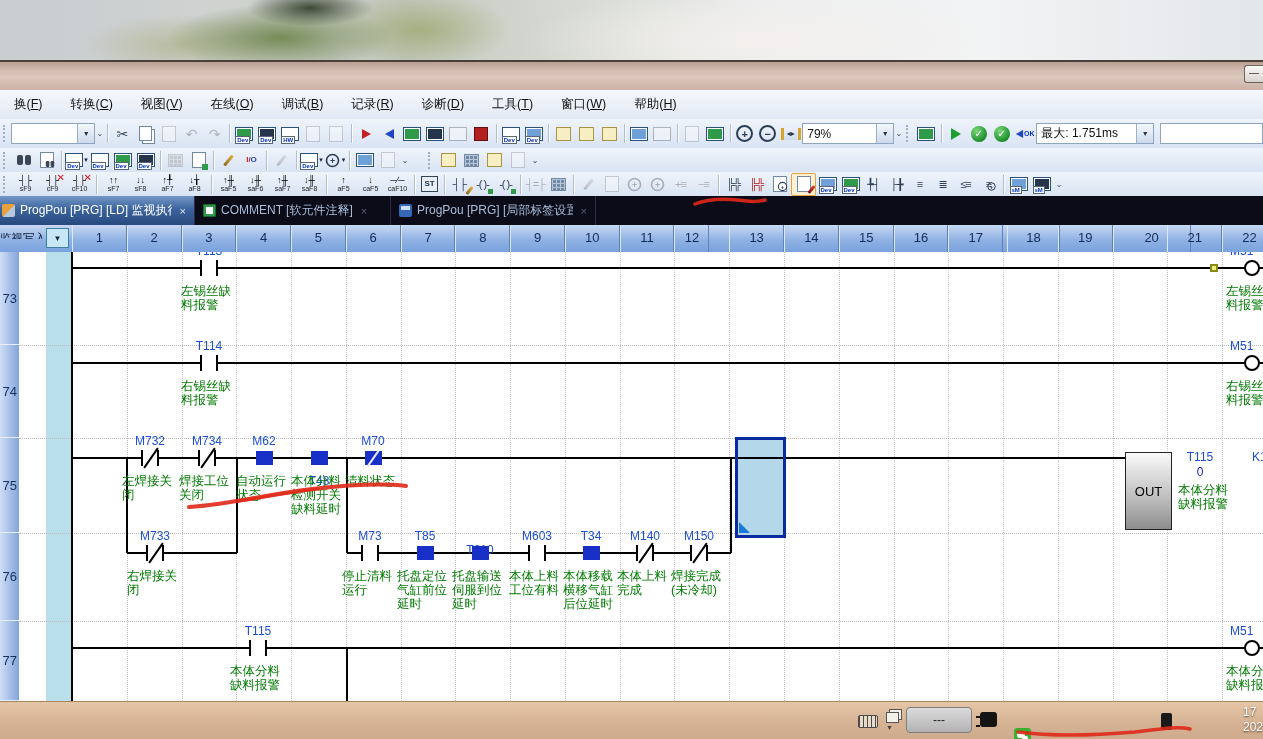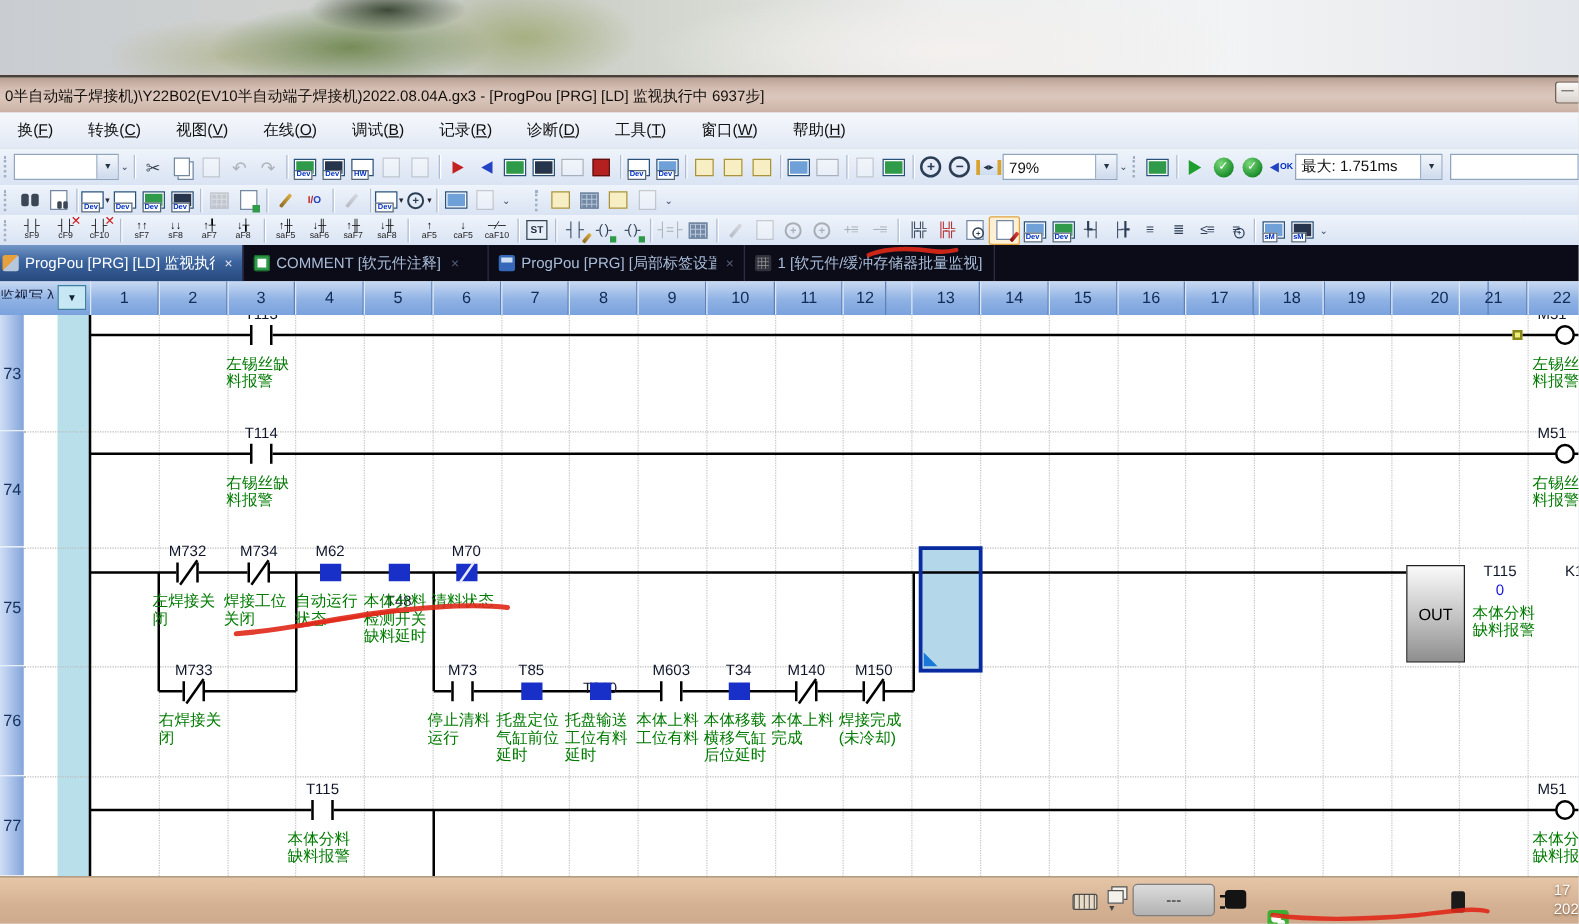--- a/index.html
+++ b/index.html
@@ -112,21 +112,21 @@
   
   .ladder{position:absolute;left:0;top:252px;width:1263px;height:449px;background:#fff;overflow:hidden;}
   .gutcell{position:absolute;left:0;width:19px;background:linear-gradient(90deg,#cfdef6,#83a4da);
     color:#15305c;font-size:13px;text-align:right;box-sizing:border-box;padding-right:2px;border-bottom:1px solid #e8eef8;}
   .cstrip{position:absolute;left:46px;top:0;width:26px;height:449px;background:#b9dfeb;}
   .vgrid{position:absolute;top:0;height:449px;width:0;border-left:1px dotted #c6c6c6;}
   .hgrid{position:absolute;left:19px;width:1244px;height:0;border-top:1px dotted #bcbcbc;}
   .rail{position:absolute;width:2px;background:#000;}
   .wire{position:absolute;height:2px;background:#000;}
   .vline{position:absolute;width:2px;background:#000;}
-  .devlab{position:absolute;width:64px;text-align:center;font-size:12px;color:#0f172a;white-space:nowrap;}
+  .devlab{position:absolute;width:64px;text-align:center;font-size:12px;color:#1d4ed8;white-space:nowrap;}
   .cmt{position:absolute;width:60px;font-size:12.5px;line-height:14px;color:#007a00;white-space:pre-line;}
   .csym{position:absolute;width:14px;height:16px;background:#fff;border-left:2px solid #000;border-right:2px solid #000;box-sizing:content-box;}
   .csym.nc::after{content:"";position:absolute;left:-4px;top:7px;width:24px;height:2px;background:#000;transform:rotate(-55deg);}
   .csym.on{width:17px;height:14px;background:#1830c8;border:none;}
   .csym.on.nc::after{content:"";position:absolute;left:-2px;top:6px;width:21px;height:2px;background:#e8e8ff;transform:rotate(-55deg);}
   .coil{position:absolute;width:12px;height:12px;border:2px solid #000;border-radius:50%;background:#fff;}
   .outblk{position:absolute;background:linear-gradient(180deg,#fafafa 0%,#c2c2c2 55%,#8e8e8e 100%);
     border:1px solid #222;box-sizing:border-box;color:#000;font-size:13px;display:flex;align-items:center;justify-content:center;}
   .bluval{position:absolute;color:#1414e0;font-size:12px;text-align:center;width:40px;}
   .selfill{position:absolute;background:#b4d8ea;}
@@ -156,21 +156,20 @@
 </style>
 </head>
 <body>
 
 <div id="screen">
 
   <div class="wallpaper"></div>
 
   <div>
     <div class="titlebar">
-      <span class="title-text">0半自动端子焊接机)\Y22B02(EV10半自动端子焊接机)2022.08.04A.gx3 - [ProgPou [PRG] [LD] 监视执行中 6937步]</span>
       <div class="min-btn"><span>—</span></div>
     </div>
 
     <div class="menubar" id="menubar">
         <div class="menu-item">换(<u>F</u>)</div>
         <div class="menu-item">转换(<u>C</u>)</div>
         <div class="menu-item">视图(<u>V</u>)</div>
         <div class="menu-item">在线(<u>O</u>)</div>
         <div class="menu-item">调试(<u>B</u>)</div>
         <div class="menu-item">记录(<u>R</u>)</div>
@@ -602,24 +601,20 @@
         </div>
         <div class="dtab" style="width: 196px;">
           <div class="ticon ti-comment"></div>
           <div style="overflow: hidden; text-overflow: clip; white-space: nowrap;">COMMENT [软元件注释]</div>
           <div class="x dim">×</div>
         </div>
         <div class="dtab" style="width: 205px;">
           <div class="ticon ti-label"></div>
           <div style="overflow: hidden; text-overflow: clip; white-space: nowrap;">ProgPou [PRG] [局部标签设置]</div>
           <div class="x dim">×</div>
-        </div>
-        <div class="dtab" style="width: 200px;">
-          <div class="ticon ti-watch"></div>
-          <div style="overflow: hidden; text-overflow: clip; white-space: nowrap;">1 [软元件/缓冲存储器批量监视]</div>
         </div>
       </div>
 
     <div class="colheader" id="colheader">
         <div class="hmode">监视写入</div>
         <div class="hdrop">▼</div>
         <div class="hcell" style="left: 72px; width: 54.77px;">1</div>
         <div class="hcell" style="left: 126.77px; width: 54.77px;">2</div>
         <div class="hcell" style="left: 181.54px; width: 54.77px;">3</div>
         <div class="hcell" style="left: 236.31px; width: 54.77px;">4</div>
@@ -729,21 +724,21 @@
         <div class="cmt" style="left: 342px; top: 317px;">停止清料
 运行</div>
         <div class="devlab" style="left: 393px; top: 277px;">T85</div>
         <div class="csym on" style="left: 416.5px; top: 294px;"></div>
         <div class="cmt" style="left: 397px; top: 317px;">托盘定位
 气缸前位
 延时</div>
         <div class="devlab" style="left: 448px; top: 291px;">T210</div>
         <div class="csym on" style="left: 471.5px; top: 294px;"></div>
         <div class="cmt" style="left: 452px; top: 317px;">托盘输送
-工位有料
+伺服到位
 延时</div>
         <div class="devlab" style="left: 505px; top: 277px;">M603</div>
         <div class="csym" style="left: 528px; top: 293px;"></div>
         <div class="cmt" style="left: 509px; top: 317px;">本体上料
 工位有料</div>
         <div class="devlab" style="left: 559px; top: 277px;">T34</div>
         <div class="csym on" style="left: 582.5px; top: 294px;"></div>
         <div class="cmt" style="left: 563px; top: 317px;">本体移载
 横移气缸
 后位延时</div>

